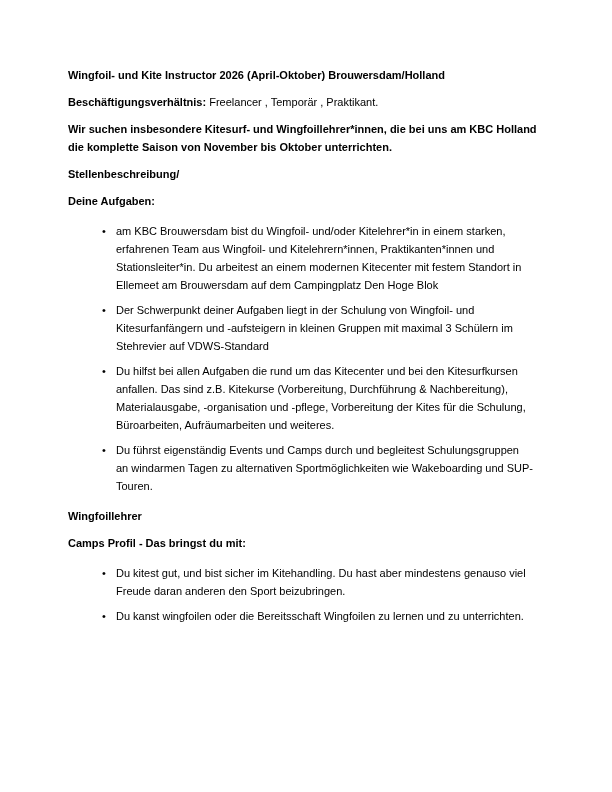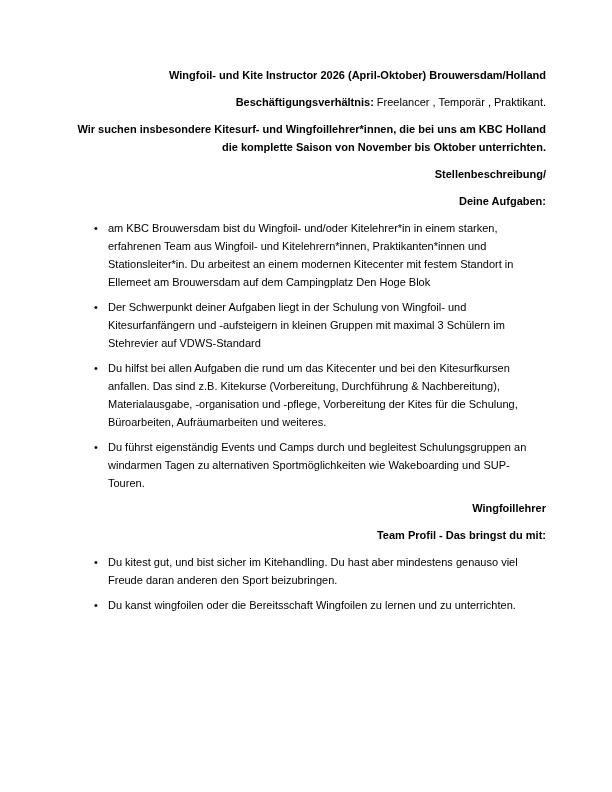--- a/index.html
+++ b/index.html
@@ -15,34 +15,33 @@
     background: #ffffff;
     padding: 66px 66px 0 68px;
     font-family: "Liberation Sans", sans-serif;
     font-size: 11px;
     line-height: 18px;
     color: #000000;
     overflow: hidden;
   }
   .page p {
     margin: 0 0 9px 0;
-    text-align: right;
   }
   .b { font-weight: bold; }
   .intro {
     margin-top: 26px;
   }
   .tasks-heading {
     margin-bottom: 2px;
   }
   .profile-heading {
     margin-bottom: 6px;
   }
   ul.doc-list {
-    margin: 4px;
+    margin: 12px;
     padding: 0;
     list-style: none;
   }
   ul.doc-list li {
     position: relative;
     padding-left: 36px;
     margin: 0 0 7px 0;
   }
   ul.doc-list li::before {
     content: "\2022";
@@ -70,20 +69,20 @@
 
   <ul class="doc-list">
     <li>am KBC Brouwersdam bist du Wingfoil- und/oder Kitelehrer*in in einem starken, erfahrenen Team aus Wingfoil- und Kitelehrern*innen, Praktikanten*innen und Stationsleiter*in. Du arbeitest an einem modernen Kitecenter mit festem Standort in Ellemeet am Brouwersdam auf dem Campingplatz Den Hoge Blok</li>
     <li>Der Schwerpunkt deiner Aufgaben liegt in der Schulung von Wingfoil- und Kitesurfanfängern und -aufsteigern in kleinen Gruppen mit maximal 3 Schülern im Stehrevier auf VDWS-Standard</li>
     <li>Du hilfst bei allen Aufgaben die rund um das Kitecenter und bei den Kitesurfkursen anfallen. Das sind z.B. Kitekurse (Vorbereitung, Durchführung &amp; Nachbereitung), Materialausgabe, -organisation und -pflege, Vorbereitung der Kites für die Schulung, Büroarbeiten, Aufräumarbeiten und weiteres.</li>
     <li>Du führst eigenständig Events und Camps durch und begleitest Schulungsgruppen an windarmen Tagen zu alternativen Sportmöglichkeiten wie Wakeboarding und SUP-Touren.</li>
   </ul>
 
   <p class="b">Wingfoillehrer</p>
 
-  <p class="b profile-heading">Team Profil - Das bringst du mit:</p>
+  <p class="b profile-heading">Camps Profil - Das bringst du mit:</p>
 
   <ul class="doc-list">
     <li>Du kitest gut, und bist sicher im Kitehandling. Du hast aber mindestens genauso viel Freude daran anderen den Sport beizubringen.</li>
     <li>Du kanst wingfoilen oder die Bereitsschaft Wingfoilen zu lernen und zu unterrichten.</li>
   </ul>
 
 </div>
 
 </body></html>

